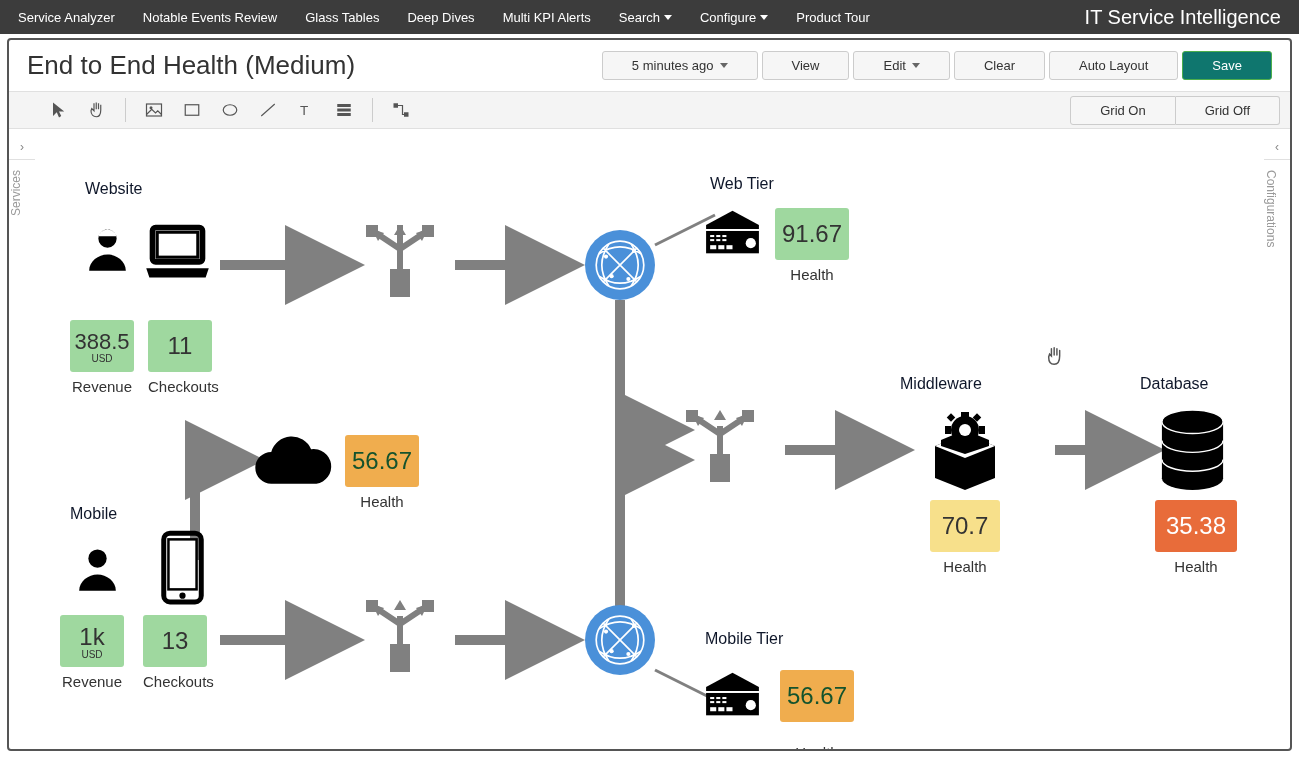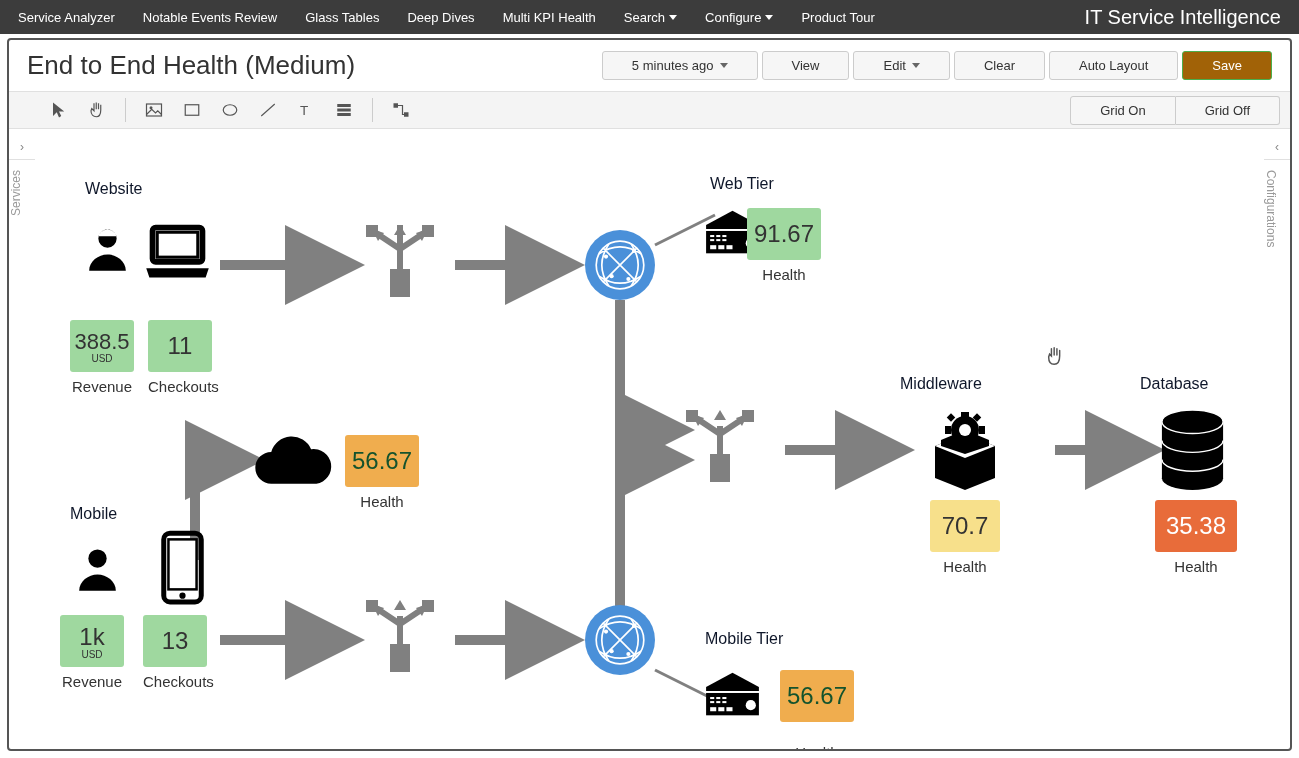--- a/index.html
+++ b/index.html
@@ -13,21 +13,21 @@
   .nav .nav-item { cursor:pointer; display:flex; align-items:center; gap:4px; }
   .nav .brand { margin-left:auto; font-size:20px; font-weight:300; }
   .caret-dn { width:0;height:0;border-left:4px solid transparent;border-right:4px solid transparent;border-top:5px solid #fff; display:inline-block; }
 
   
   .frame { position:absolute; left:7px; right:7px; top:38px; bottom:7px; border:2px solid #555; border-radius:4px; background:#fff; overflow:hidden;}
   .header { display:flex; align-items:center; padding:10px 18px 10px 18px; }
   .title { font-size:26px; font-weight:300; color:#333; flex:1;}
   .btn { background:#f6f6f6; border:1px solid #ccc; color:#333; font-size:13px;
          padding:6px 29px; border-radius:3px; margin-left:4px; cursor:pointer; display:inline-flex; align-items:center; gap:6px;}
-  .btn.green { background:#a16207; color:#fff; border-color:#4cae4c; font-weight:500;}
+  .btn.green { background:#0f766e; color:#fff; border-color:#4cae4c; font-weight:500;}
   .caret-g { width:0;height:0;border-left:4px solid transparent;border-right:4px solid transparent;border-top:5px solid #666; display:inline-block;}
 
   
   .toolbar { border-top:1px solid #e0e0e0;border-bottom:1px solid #e0e0e0;background:#f4f4f4;
              height:38px; display:flex; align-items:center; padding:0 10px 0 40px; gap:18px;}
   .tool { width:20px;height:20px; display:flex;align-items:center;justify-content:center; cursor:pointer;}
   .tool svg { width:18px;height:18px; }
   .divider { width:1px; height:24px; background:#ccc;}
   .grid-btns { margin-left:auto; display:flex; }
   .grid-btns .btn { margin-left:0; border-radius:0;}
@@ -67,21 +67,21 @@
 
 </style>
 </head>
 <body>
 
 <div class="nav">
   <div class="nav-item">Service Analyzer</div>
   <div class="nav-item">Notable Events Review</div>
   <div class="nav-item">Glass Tables</div>
   <div class="nav-item">Deep Dives</div>
-  <div class="nav-item">Multi KPI Health</div>
+  <div class="nav-item">Multi KPI Alerts</div>
   <div class="nav-item">
       <span>Search</span>
       <span class="caret-dn"></span>
     </div>
   <div class="nav-item">
       <span>Configure</span>
       <span class="caret-dn"></span>
     </div>
   <div class="nav-item">Product Tour</div>
   <div class="brand">IT Service Intelligence</div>
@@ -343,21 +343,21 @@
               <rect x="5" y="15" width="2" height="1"></rect>
               <rect x="8" y="15" width="2" height="1"></rect>
               <rect x="11" y="15" width="2" height="1"></rect>
               <rect x="5" y="18" width="3" height="2"></rect>
               <rect x="9" y="18" width="3" height="2"></rect>
               <rect x="13" y="18" width="3" height="2"></rect>
               <circle cx="25" cy="17" r="2.5"></circle>
             </g>
           </svg>
     </div>
-    <div class="kpi" style="left:702px;top:38px;">
+    <div class="kpi" style="left:730px;top:38px;">
       <div class="tile green" style="width:74px;">
             <span>91.67</span>
           </div>
       <div class="klabel">Health</div>
     </div>
 
     <div class="section-title" style="left:660px;top:460px;">Mobile Tier</div>
     <div class="icon" style="left:655px;top:500px;">
       <svg width="65" height="50" viewBox="0 0 32 24">
             <path fill="#000" d="M3 8 L16 1 L29 8 V10 H3 Z"></path>

